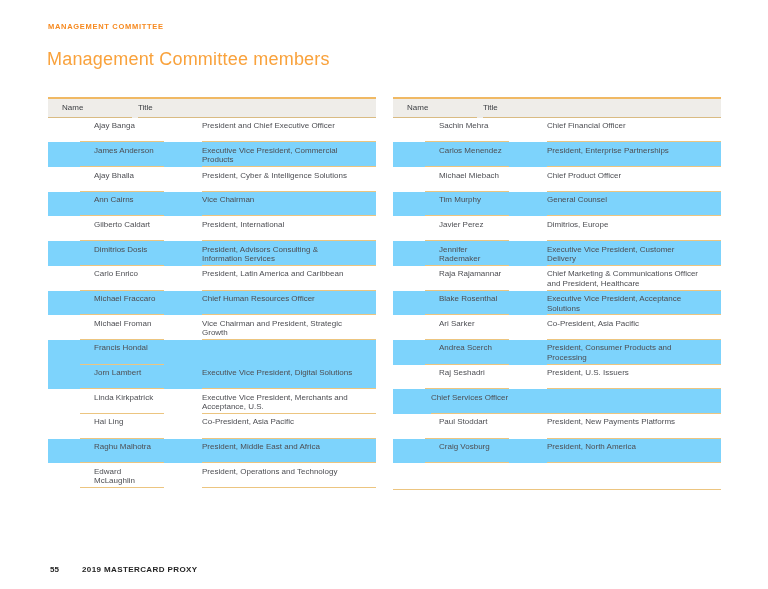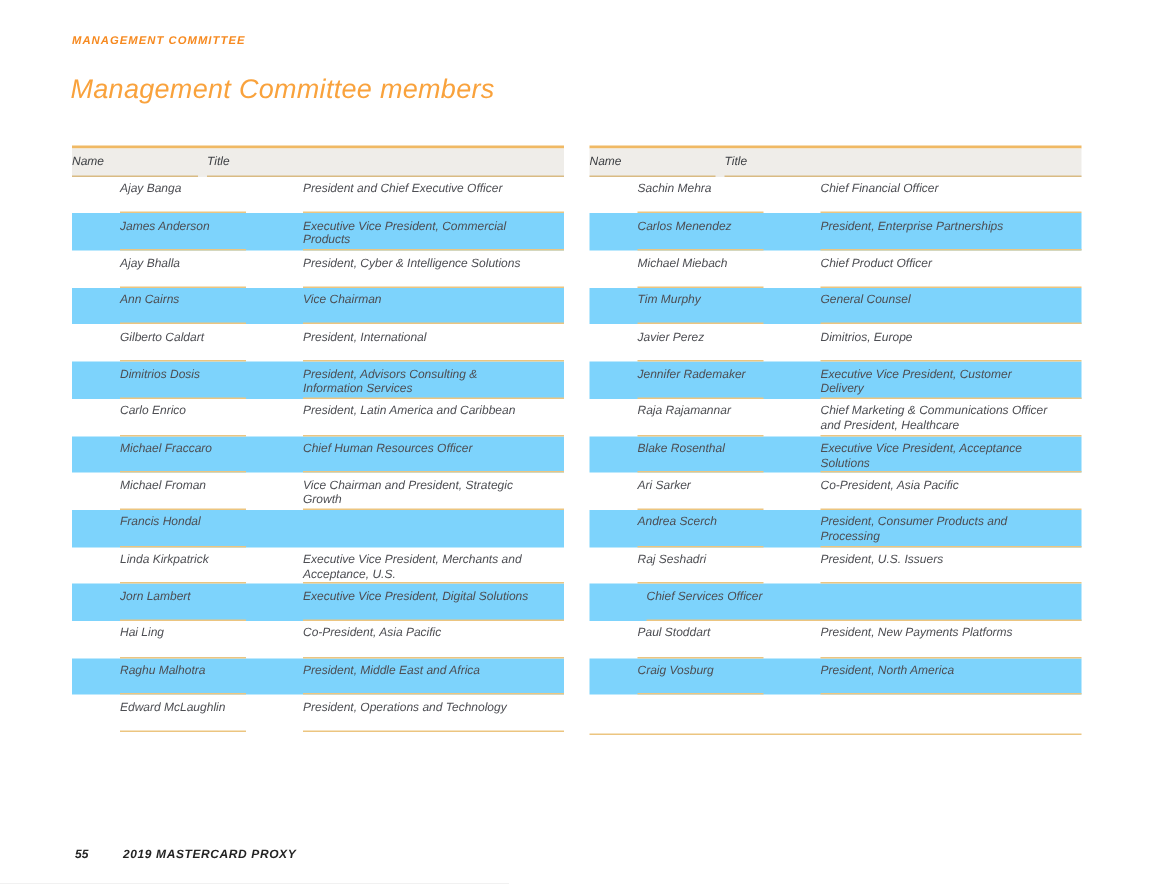--- a/index.html
+++ b/index.html
@@ -1,20 +1,19 @@
 <!DOCTYPE html>
 <html><head>
 <meta charset="utf-8">
 <style>
   html,body { margin:0; padding:0; background:#e8e8e8; }
   .page {
     position:relative; width:768px; height:589px; background:#ffffff;
     font-family:"Liberation Sans", sans-serif; overflow:hidden;
     margin:0 auto;
-    font-style:italic;
   }
   .eyebrow {
     position:absolute; left:48px; top:22px;
     font-size:7.5px; font-weight:bold; letter-spacing:0.7px;
     color:#f6891f;
   }
   .heading {
     position:absolute; left:47px; top:47px;
     font-size:18px; line-height:24px; font-weight:400; letter-spacing:0.2px;
     color:#f9a23c;
@@ -40,21 +39,21 @@
   .row { height:24.7px; box-sizing:border-box; }
   .row.shaded { background:#7dd3fc; }
   .cell {
     border-bottom:1px solid #ecc580;
     box-sizing:border-box;
   }
   .row .cell {
     padding-top:3.5px;
     font-size:8px; line-height:9.6px; color:#4d4e53;margin-left:32px;
   }
-  .name-cell  { width:84px; padding-left:0; flex:none; }
+  .name-cell  { width:84px; padding-left:14px; flex:none; }
   .colgap     { width:6px;  flex:none; border-bottom:none; }
   .title-cell { flex:1; padding-right:20px; }
 
   .spacer-row {
     height:25.2px;
     border-bottom:1px solid #ecc580;
   }
 
   .footer-num, .footer-label {
     position:absolute; top:565px;
@@ -121,29 +120,29 @@
         </div>
         <div class="row">
           <div class="cell name-cell">Michael Froman</div>
           <div class="colgap"></div>
           <div class="cell title-cell">Vice Chairman and President, Strategic Growth</div>
         </div>
         <div class="row shaded">
           <div class="cell name-cell">Francis Hondal</div>
           <div class="colgap"></div>
         </div>
+        <div class="row shaded">
+          <div class="cell name-cell">Jorn Lambert</div>
+          <div class="colgap"></div>
+          <div class="cell title-cell">Executive Vice President, Digital Solutions</div>
+        </div>
         <div class="row">
           <div class="cell name-cell">Linda Kirkpatrick</div>
           <div class="colgap"></div>
           <div class="cell title-cell">Executive Vice President, Merchants and Acceptance, U.S.</div>
-        </div>
-        <div class="row shaded">
-          <div class="cell name-cell">Jorn Lambert</div>
-          <div class="colgap"></div>
-          <div class="cell title-cell">Executive Vice President, Digital Solutions</div>
         </div>
         <div class="row">
           <div class="cell name-cell">Hai Ling</div>
           <div class="colgap"></div>
           <div class="cell title-cell">Co-President, Asia Pacific</div>
         </div>
         <div class="row shaded">
           <div class="cell name-cell">Raghu Malhotra</div>
           <div class="colgap"></div>
           <div class="cell title-cell">President, Middle East and Africa</div>

